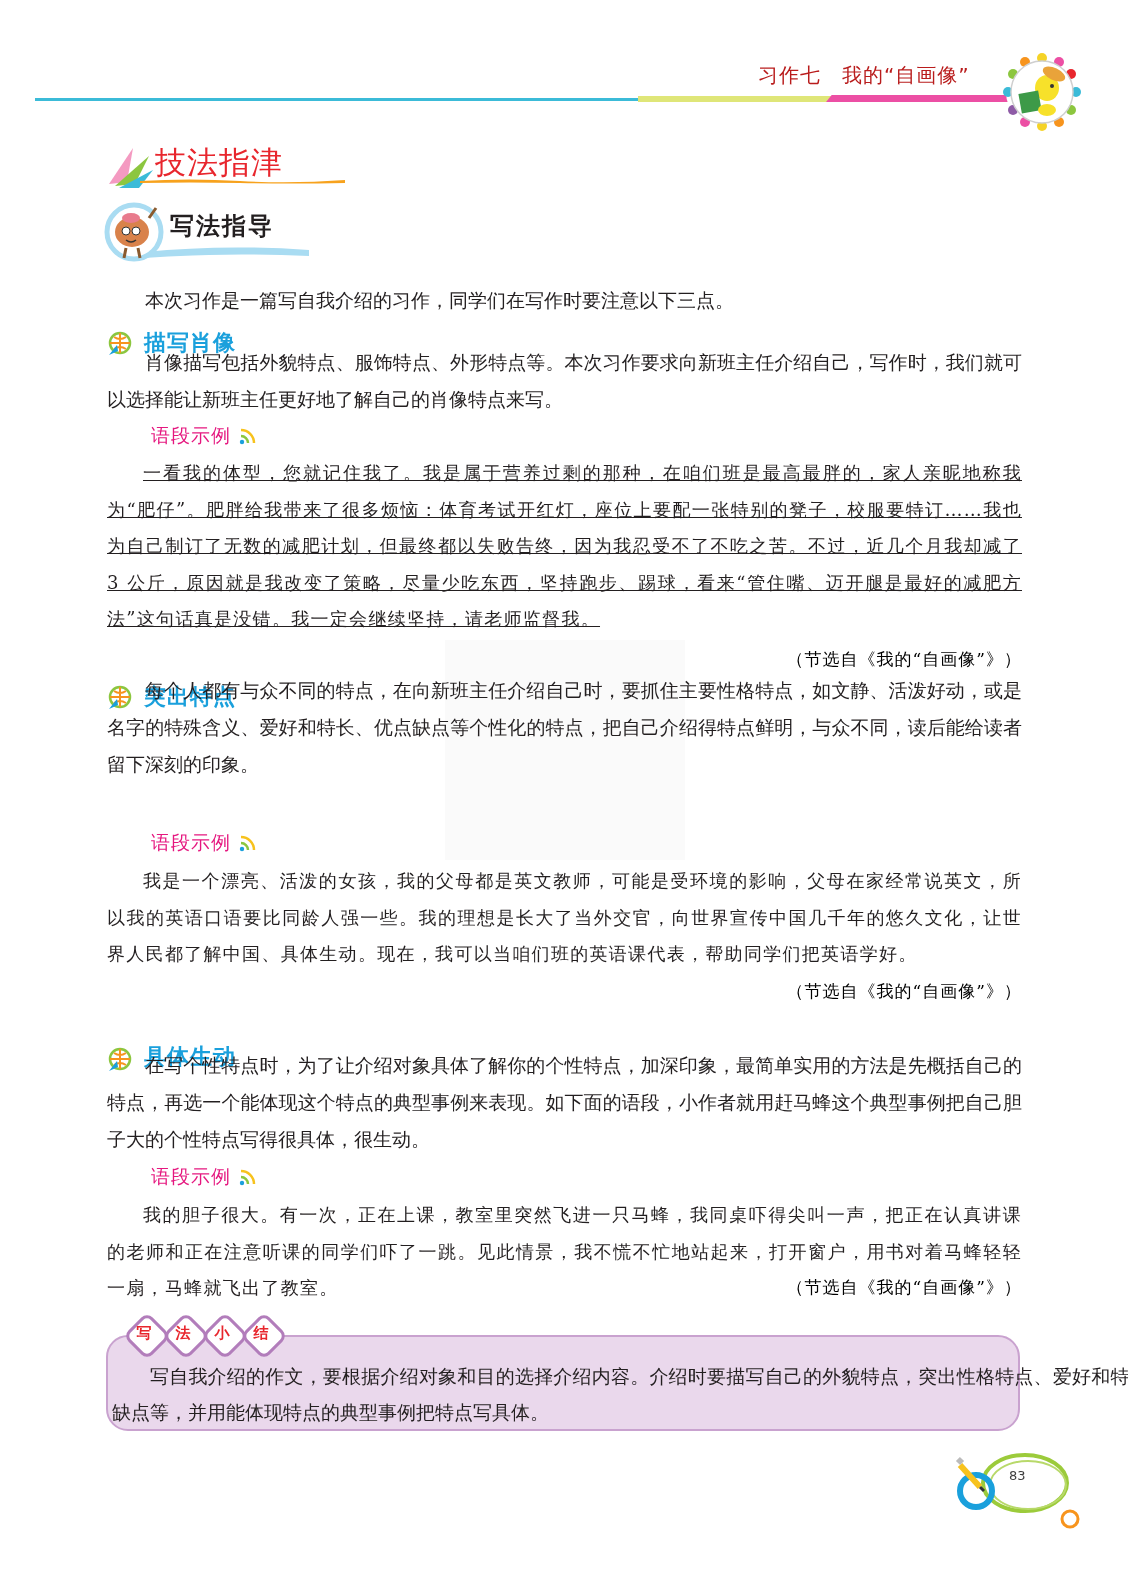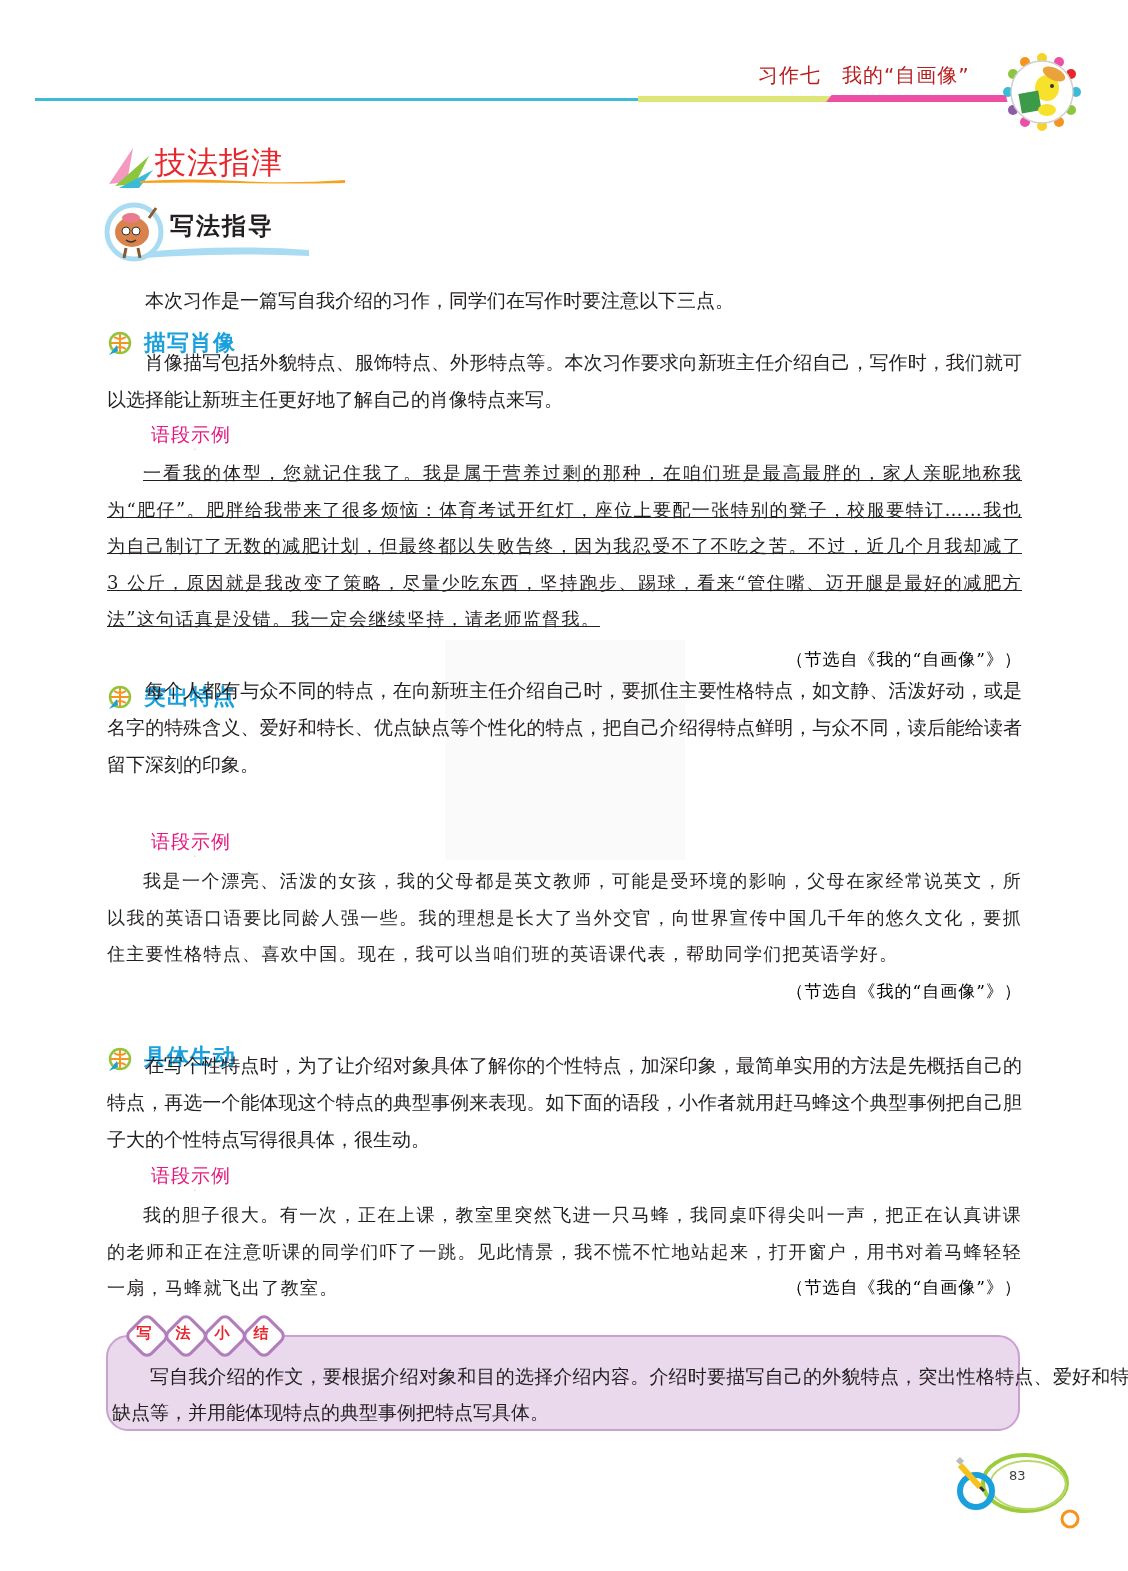--- a/index.html
+++ b/index.html
@@ -53,21 +53,21 @@
     font-size: 17px; color: #000000; letter-spacing: 1px;
   }
 
   .sec-head { position: absolute; left: 107px; height: 30px; display: flex; align-items: center; }
   .sec-icon { width: 25px; height: 25px; margin-right: 12px; }
   .sec-label {
     font-family: "DejaVu Serif", "Liberation Serif", serif;
     font-size: 22px; font-weight: bold; color: #1aa0dc; letter-spacing: 1px;
   }
 
-  .ex-head { position: absolute; left: 151px; height: 28px; display: flex; align-items: center; flex-direction: column; }
+  .ex-head { position: absolute; left: 151px; height: 28px; display: flex; align-items: center; }
   .ex-label {
     font-family: "DejaVu Sans", "Liberation Sans", sans-serif;
     font-size: 19px; color: #e5177f; letter-spacing: 1px; margin-right: 8px;
   }
   .signal-icon { width: 18px; height: 18px; }
 
   
   .summary-box {
     position: absolute; left: 106px; top: 1335px; width: 914px; height: 96px;
     background: #ead8ec; border: 2px solid #c9a2cf; border-radius: 22px;
@@ -190,21 +190,21 @@
 </div>
 <p class="para" style="top:672px;">每个人都有与众不同的特点，在向新班主任介绍自己时，要抓住主要性格特点，如文静、活泼好动，或是名字的特殊含义、爱好和特长、优点缺点等个性化的特点，把自己介绍得特点鲜明，与众不同，读后能给读者留下深刻的印象。</p>
 <div class="ex-head" style="top:829px;">
   <span class="ex-label">语段示例</span>
   <svg class="signal-icon" viewBox="0 0 18 18">
     <circle cx="3" cy="15" r="2.2" fill="#1aa0dc"></circle>
     <path d="M2 9 A7 7 0 0 1 9 16" stroke="#8cc63f" stroke-width="2.5" fill="none"></path>
     <path d="M2 3 A13 13 0 0 1 15 16" stroke="#f7c21d" stroke-width="2.5" fill="none"></path>
   </svg>
 </div>
-<p class="example" style="top:863px;">我是一个漂亮、活泼的女孩，我的父母都是英文教师，可能是受环境的影响，父母在家经常说英文，所以我的英语口语要比同龄人强一些。我的理想是长大了当外交官，向世界宣传中国几千年的悠久文化，要抓住主要性格特点、喜欢中国。现在，我可以当咱们班的英语课代表，帮助同学们把英语学好。</p>
+<p class="example" style="top:863px;">我是一个漂亮、活泼的女孩，我的父母都是英文教师，可能是受环境的影响，父母在家经常说英文，所以我的英语口语要比同龄人强一些。我的理想是长大了当外交官，向世界宣传中国几千年的悠久文化，让世界人民都了解中国、具体生动。现在，我可以当咱们班的英语课代表，帮助同学们把英语学好。</p>
 <div class="source" style="top:980px;">（节选自《我的“自画像”》）</div>
 
 <div class="sec-head" style="top:1042px;align-items:flex-end;">
   <svg class="sec-icon" viewBox="0 0 25 25">
     <circle cx="13" cy="12" r="10" fill="none" stroke="#8cc63f" stroke-width="2.5"></circle>
     <path d="M13 2 V22 M3 12 H23 M7 6 Q13 10 19 6 M7 18 Q13 14 19 18" stroke="#f7941d" stroke-width="2" fill="none"></path>
     <path d="M2 24 L10 14 L11 20 Z" fill="#1aa0dc"></path>
   </svg>
   <span class="sec-label">具体生动</span>
 </div>

